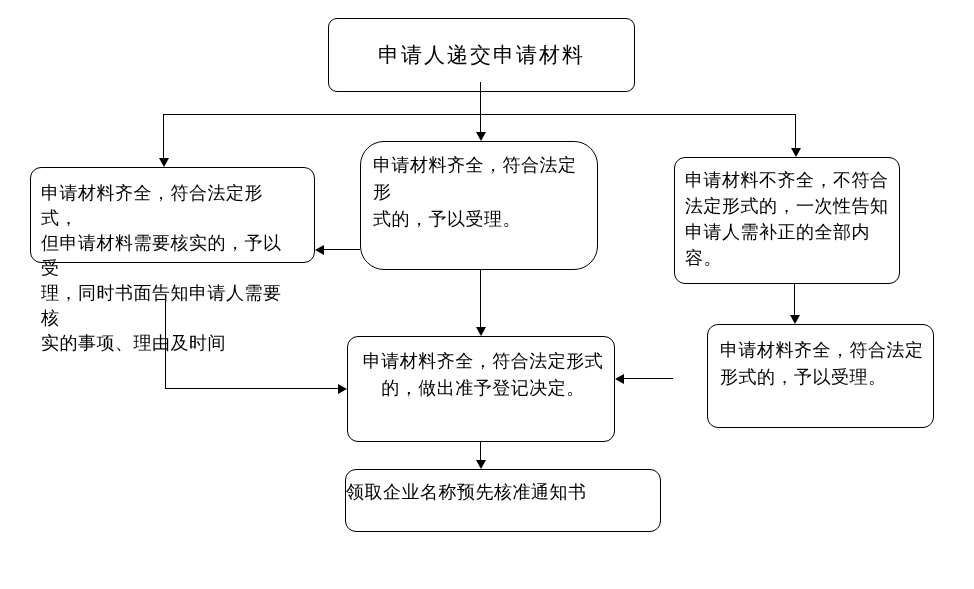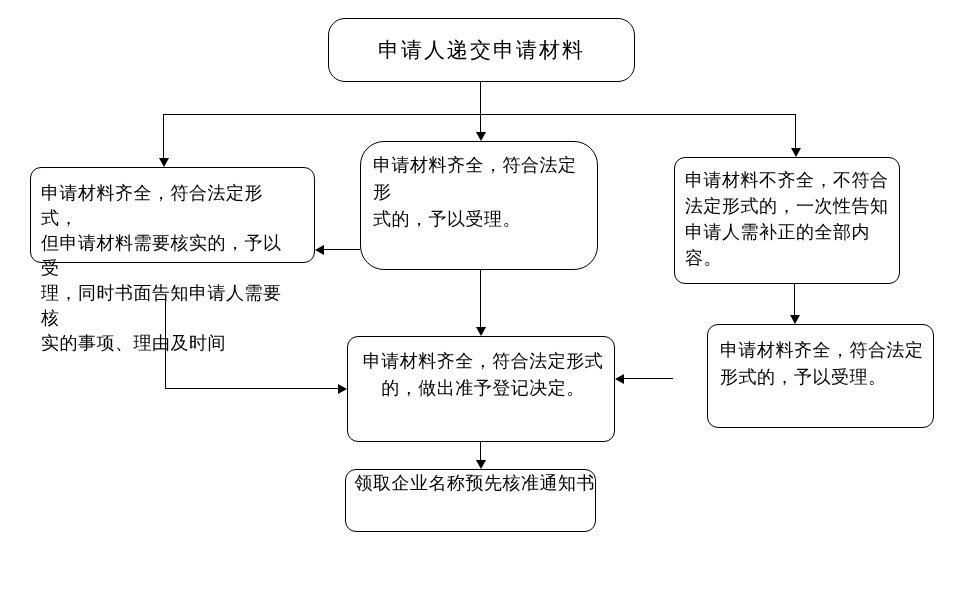--- a/index.html
+++ b/index.html
@@ -21,24 +21,24 @@
     box-sizing: border-box;
     background: #ffffff;
     border: 1px solid #000000;
     border-radius: 11px;
     font-size: 18px;
     color: #000000;
     white-space: pre-line;
     letter-spacing: 0.5px;
   }
   #node-submit {
-    left: 328px; top: 18px; width: 307px; height: 64px;
+    left: 328px; top: 18px; width: 307px; height: 74px;
     display: flex; align-items: center; justify-content: center;
     font-size: 21px; letter-spacing: 2px; white-space: nowrap;
-    border-radius: 17px;
+    border-radius: 9px;
   }
   #node-verify {
     left: 30px; top: 167px; width: 285px; height: 96px;
     padding: 12px 20px 0 10px; line-height: 25px;
   }
   #node-complete {
     left: 360px; top: 141px; width: 238px; height: 129px;
     padding: 9px 8px 0 12px; line-height: 27px; border-radius: 24px;
   }
   #node-incomplete {
@@ -47,22 +47,22 @@
   }
   #node-resubmit {
     left: 707px; top: 324px; width: 227px; height: 104px;
     padding: 11px 6px 16px 12px; line-height: 27px;
   }
   #node-decision {
     left: 347px; top: 336px; width: 268px; height: 106px;
     padding: 10px 8px 0 12px; line-height: 27px; text-align: center;
   }
   #node-receive {
-    left: 345px; top: 469px; width: 251px; height: 63px;
-    text-align: right; line-height: 25px;
+    left: 345px; top: 469px; width: 316px; height: 63px;
+    padding-top: 9px; text-align: left; line-height: 25px;
   }
   .edge-line {
     position: absolute;
     background: #000000;
   }
   .arrow {
     position: absolute;
     width: 0; height: 0;
   }
   .arrow-down {

